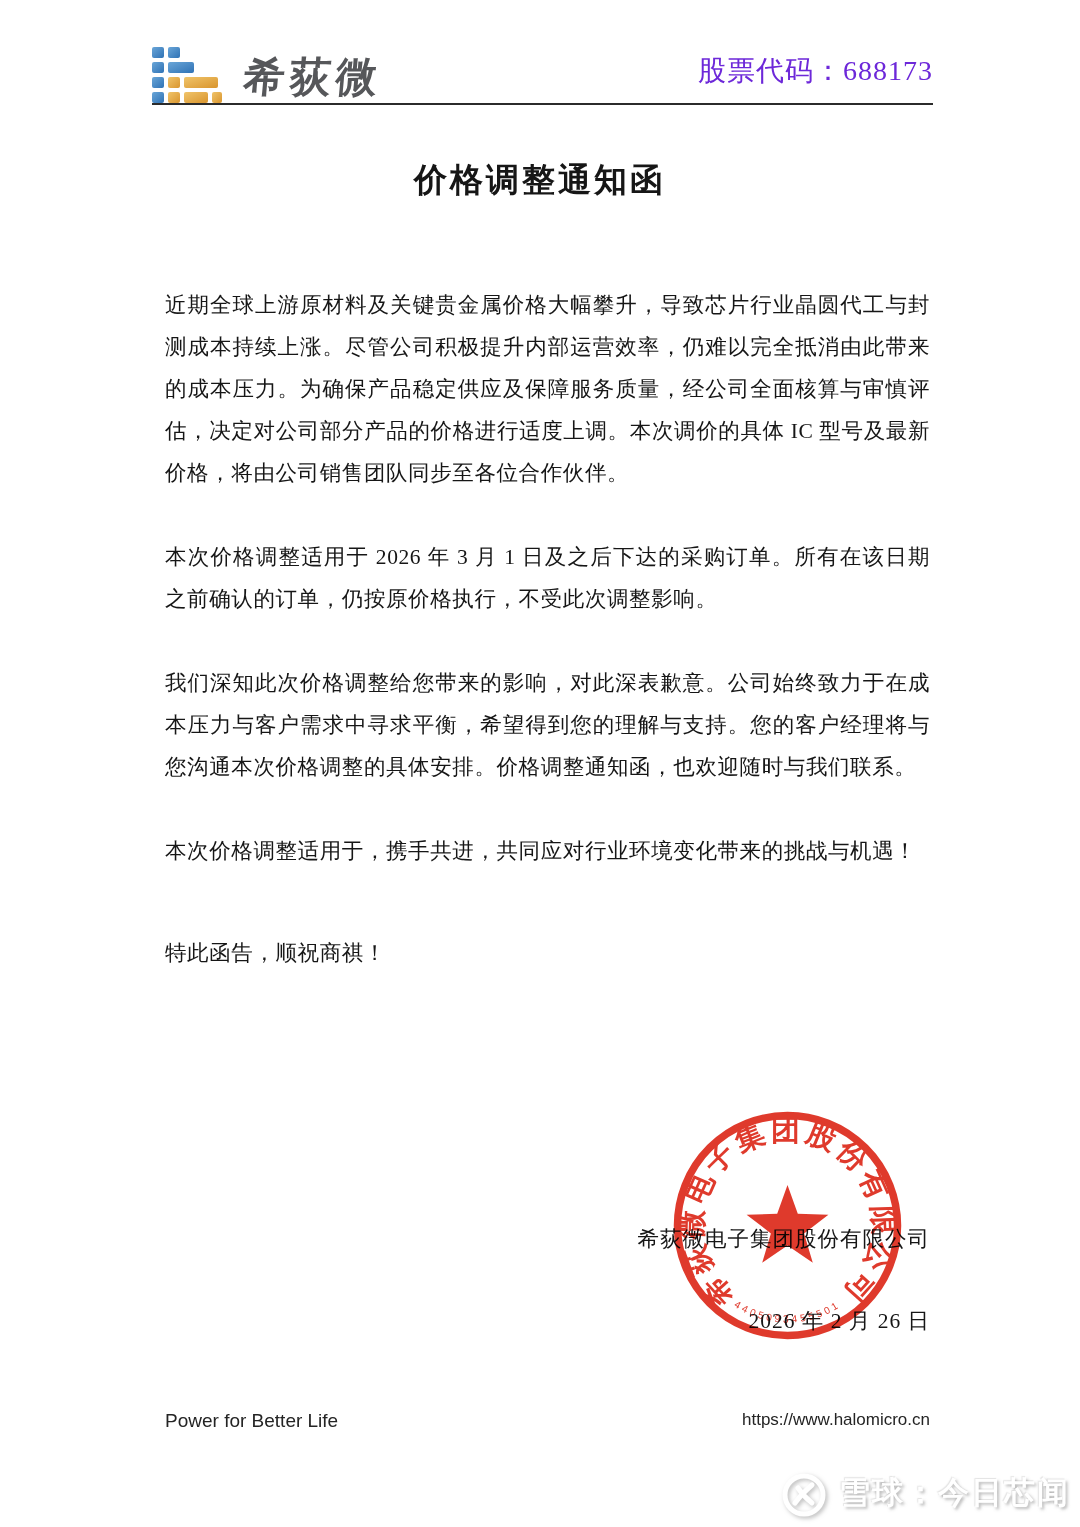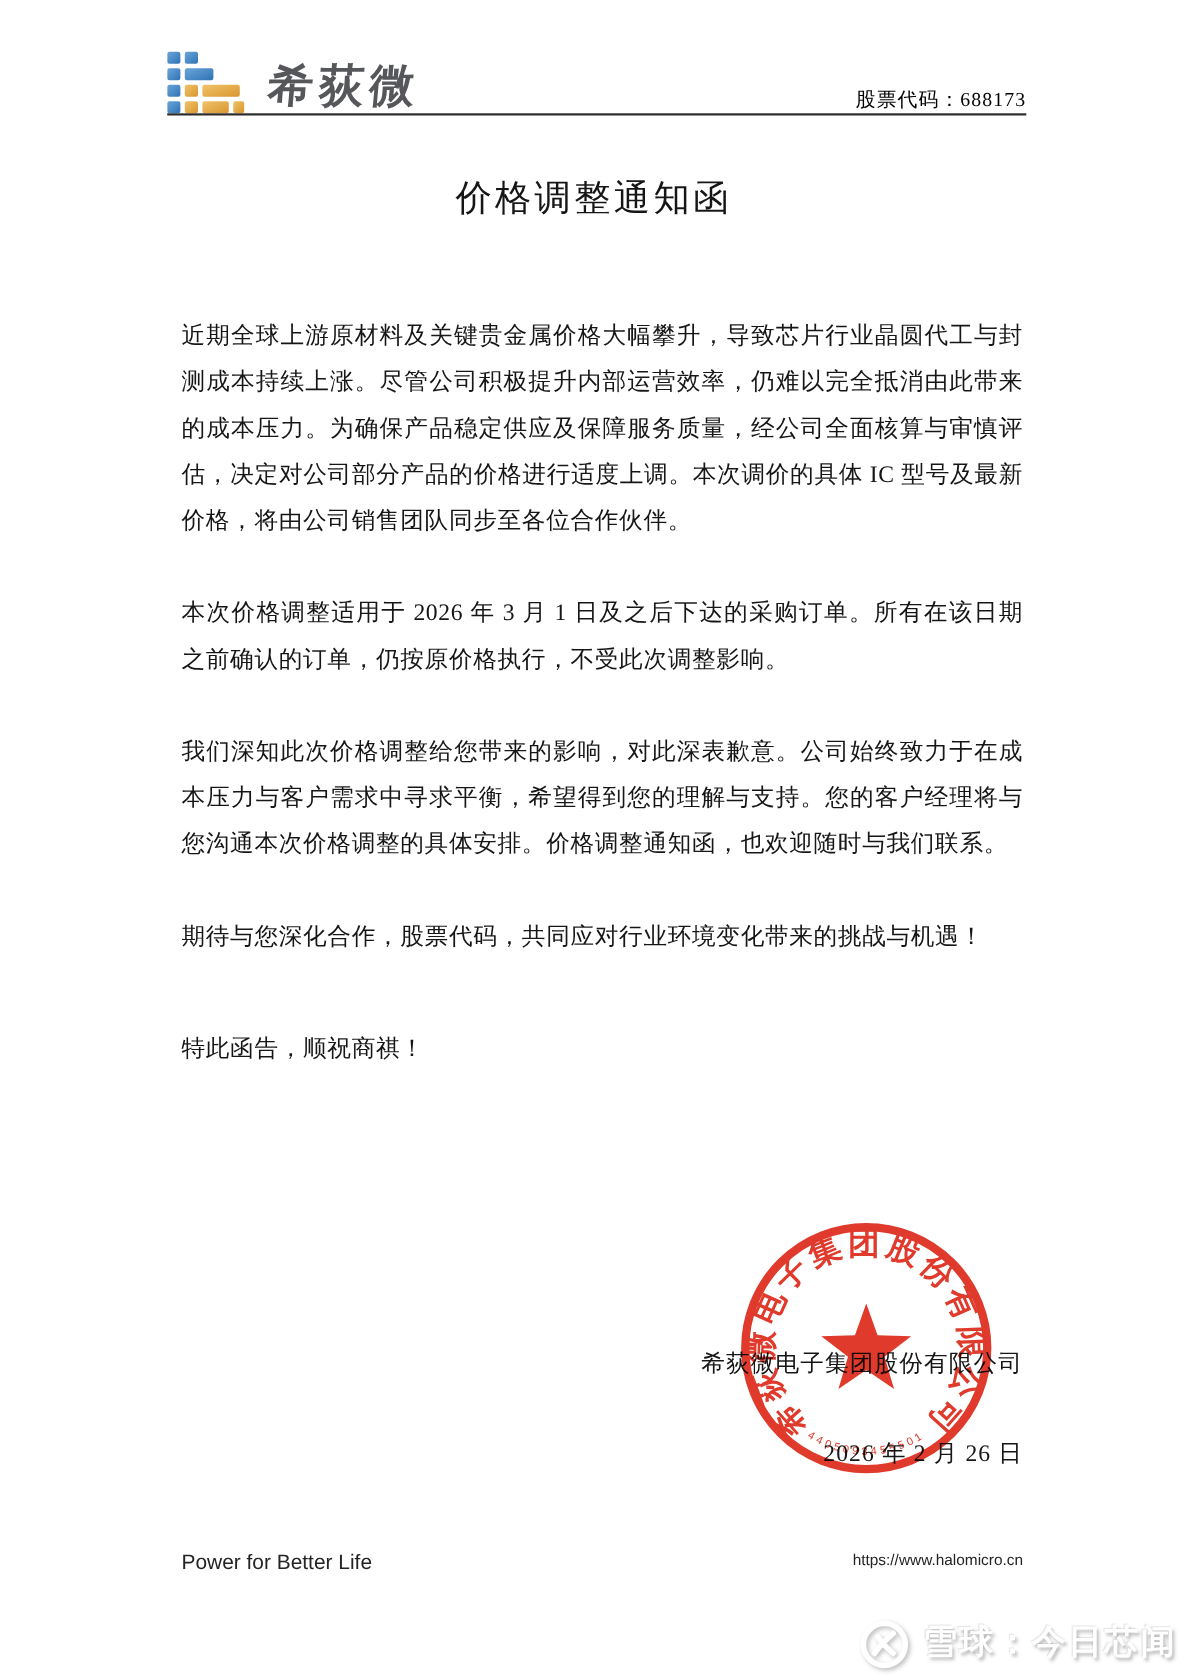--- a/index.html
+++ b/index.html
@@ -12,32 +12,32 @@
 
   
   .logo-row { position: absolute; top: 46px; left: 152px; right: 147px; height: 58px; }
   .logo-group { position: absolute; left: 0; top: 0; display: flex; align-items: center; gap: 14px; }
   .brand-word {
     font-family: "Liberation Sans", sans-serif;
     font-weight: bold; font-size: 41px; color: #56575a;
     transform: skewX(-5deg); letter-spacing: 5px; line-height: 58px;
   }
   .stock-code {
-    position: absolute; right: 0; bottom: 2px;
-    font-size: 18px; color: #000000; letter-spacing: 1px;
+    position: absolute; right: 0; bottom: 14px;
+    font-size: 28px; color: #6d28d9; letter-spacing: 1px;
   }
   .header-rule {
     position: absolute; top: 103px; left: 152px; width: 781px; height: 2px;
     background: #2b2b2b; border: none; margin: 0;
   }
 
   
   .doc-title {
     position: absolute; top: 158px; left: 0; width: 100%;
-    text-align: center; font-size: 33px; font-weight: normal;
+    text-align: center; font-size: 33px; font-weight: bold;
     letter-spacing: 3px; margin: 0;
   }
   .body-text { position: absolute; top: 284px; left: 165px; width: 765px; }
   .body-text p {
     margin: 0 0 42px 0; font-size: 21.5px; line-height: 42px;
     text-align: justify; text-align-last: left; letter-spacing: 0.6px;
   }
   .salute { margin-top: 60px !important; }
 
   .signature-company {
@@ -55,21 +55,21 @@
     mix-blend-mode: multiply; opacity: 0.93; pointer-events: none;
   }
 
   
   .footer-slogan {
     position: absolute; left: 165px; top: 1410px;
     font-family: "Liberation Sans", sans-serif; font-size: 19px; color: #242424; text-align: center;
   }
   .footer-url {
     position: absolute; right: 150px; top: 1410px;
-    font-family: "Liberation Sans", sans-serif; font-size: 14px; color: #242424;
+    font-family: "Liberation Sans", sans-serif; font-size: 17px; color: #242424;
   }
 
   
   .watermark {
     position: absolute; right: 10px; top: 1472px; height: 50px;
     display: flex; align-items: flex-start; gap: 12px;
     font-family: "Liberation Sans", sans-serif; font-weight: bold;
     font-size: 31px; color: #ffffff; letter-spacing: 2px;
     text-shadow: 2px 2px 3px rgba(125,125,125,0.5), -1px -1px 1px rgba(170,170,170,0.3);
   }
@@ -112,21 +112,21 @@
     <span class="stock-code">股票代码：688173</span>
   </div>
   <hr class="header-rule">
 
   <h1 class="doc-title">价格调整通知函</h1>
 
   <div class="body-text">
     <p>近期全球上游原材料及关键贵金属价格大幅攀升，导致芯片行业晶圆代工与封测成本持续上涨。尽管公司积极提升内部运营效率，仍难以完全抵消由此带来的成本压力。为确保产品稳定供应及保障服务质量，经公司全面核算与审慎评估，决定对公司部分产品的价格进行适度上调。本次调价的具体 IC 型号及最新价格，将由公司销售团队同步至各位合作伙伴。</p>
     <p>本次价格调整适用于 2026 年 3 月 1 日及之后下达的采购订单。所有在该日期之前确认的订单，仍按原价格执行，不受此次调整影响。</p>
     <p>我们深知此次价格调整给您带来的影响，对此深表歉意。公司始终致力于在成本压力与客户需求中寻求平衡，希望得到您的理解与支持。您的客户经理将与您沟通本次价格调整的具体安排。价格调整通知函，也欢迎随时与我们联系。</p>
-    <p>期待与您深化合作，股票代码，共同应对行业环境变化带来的挑战与机遇！</p>
+    <p>本次价格调整适用于，携手共进，共同应对行业环境变化带来的挑战与机遇！</p>
     <p class="salute">特此函告，顺祝商祺！</p>
   </div>
 
   <p class="signature-company">希荻微电子集团股份有限公司</p>
   <p class="signature-date">2026 年 2 月 26 日</p>
 
   <div class="seal">
     <svg width="235" height="235" viewBox="0 0 235 235" aria-hidden="true">
       <defs>
         <path id="sealArcTop" d="M 65.7 186.2 A 86 86 0 1 1 169.3 186.2" fill="none"></path>

